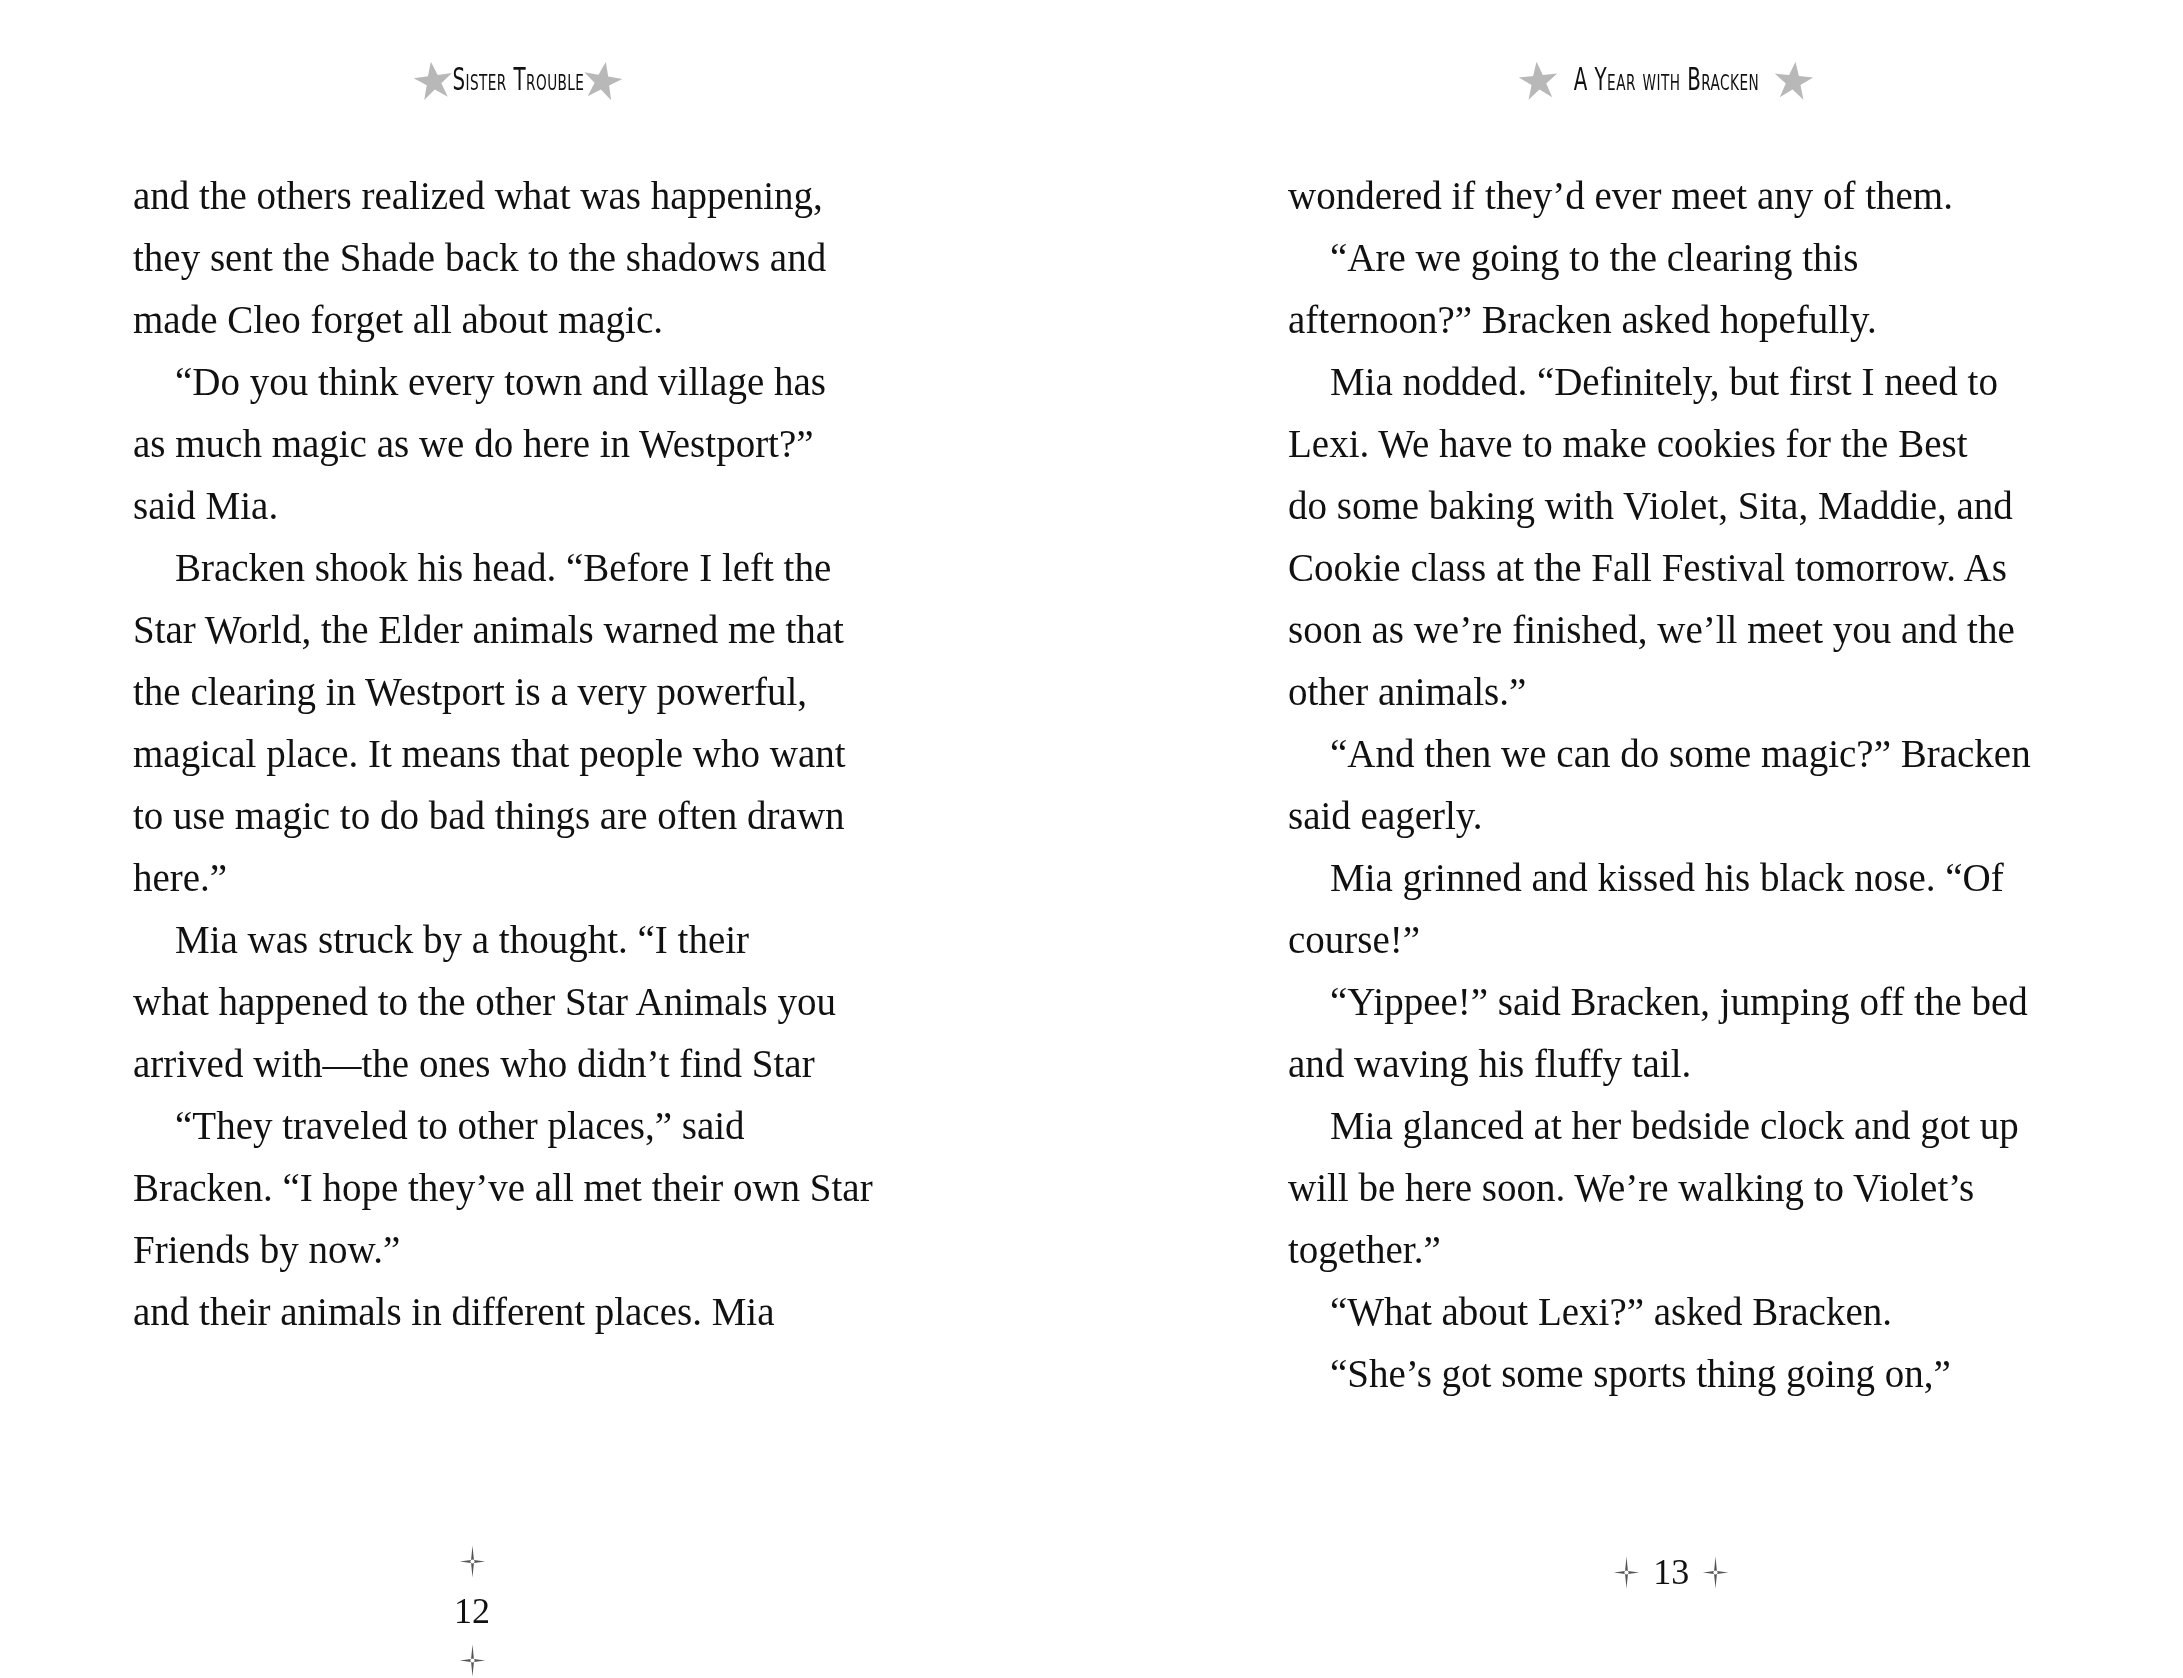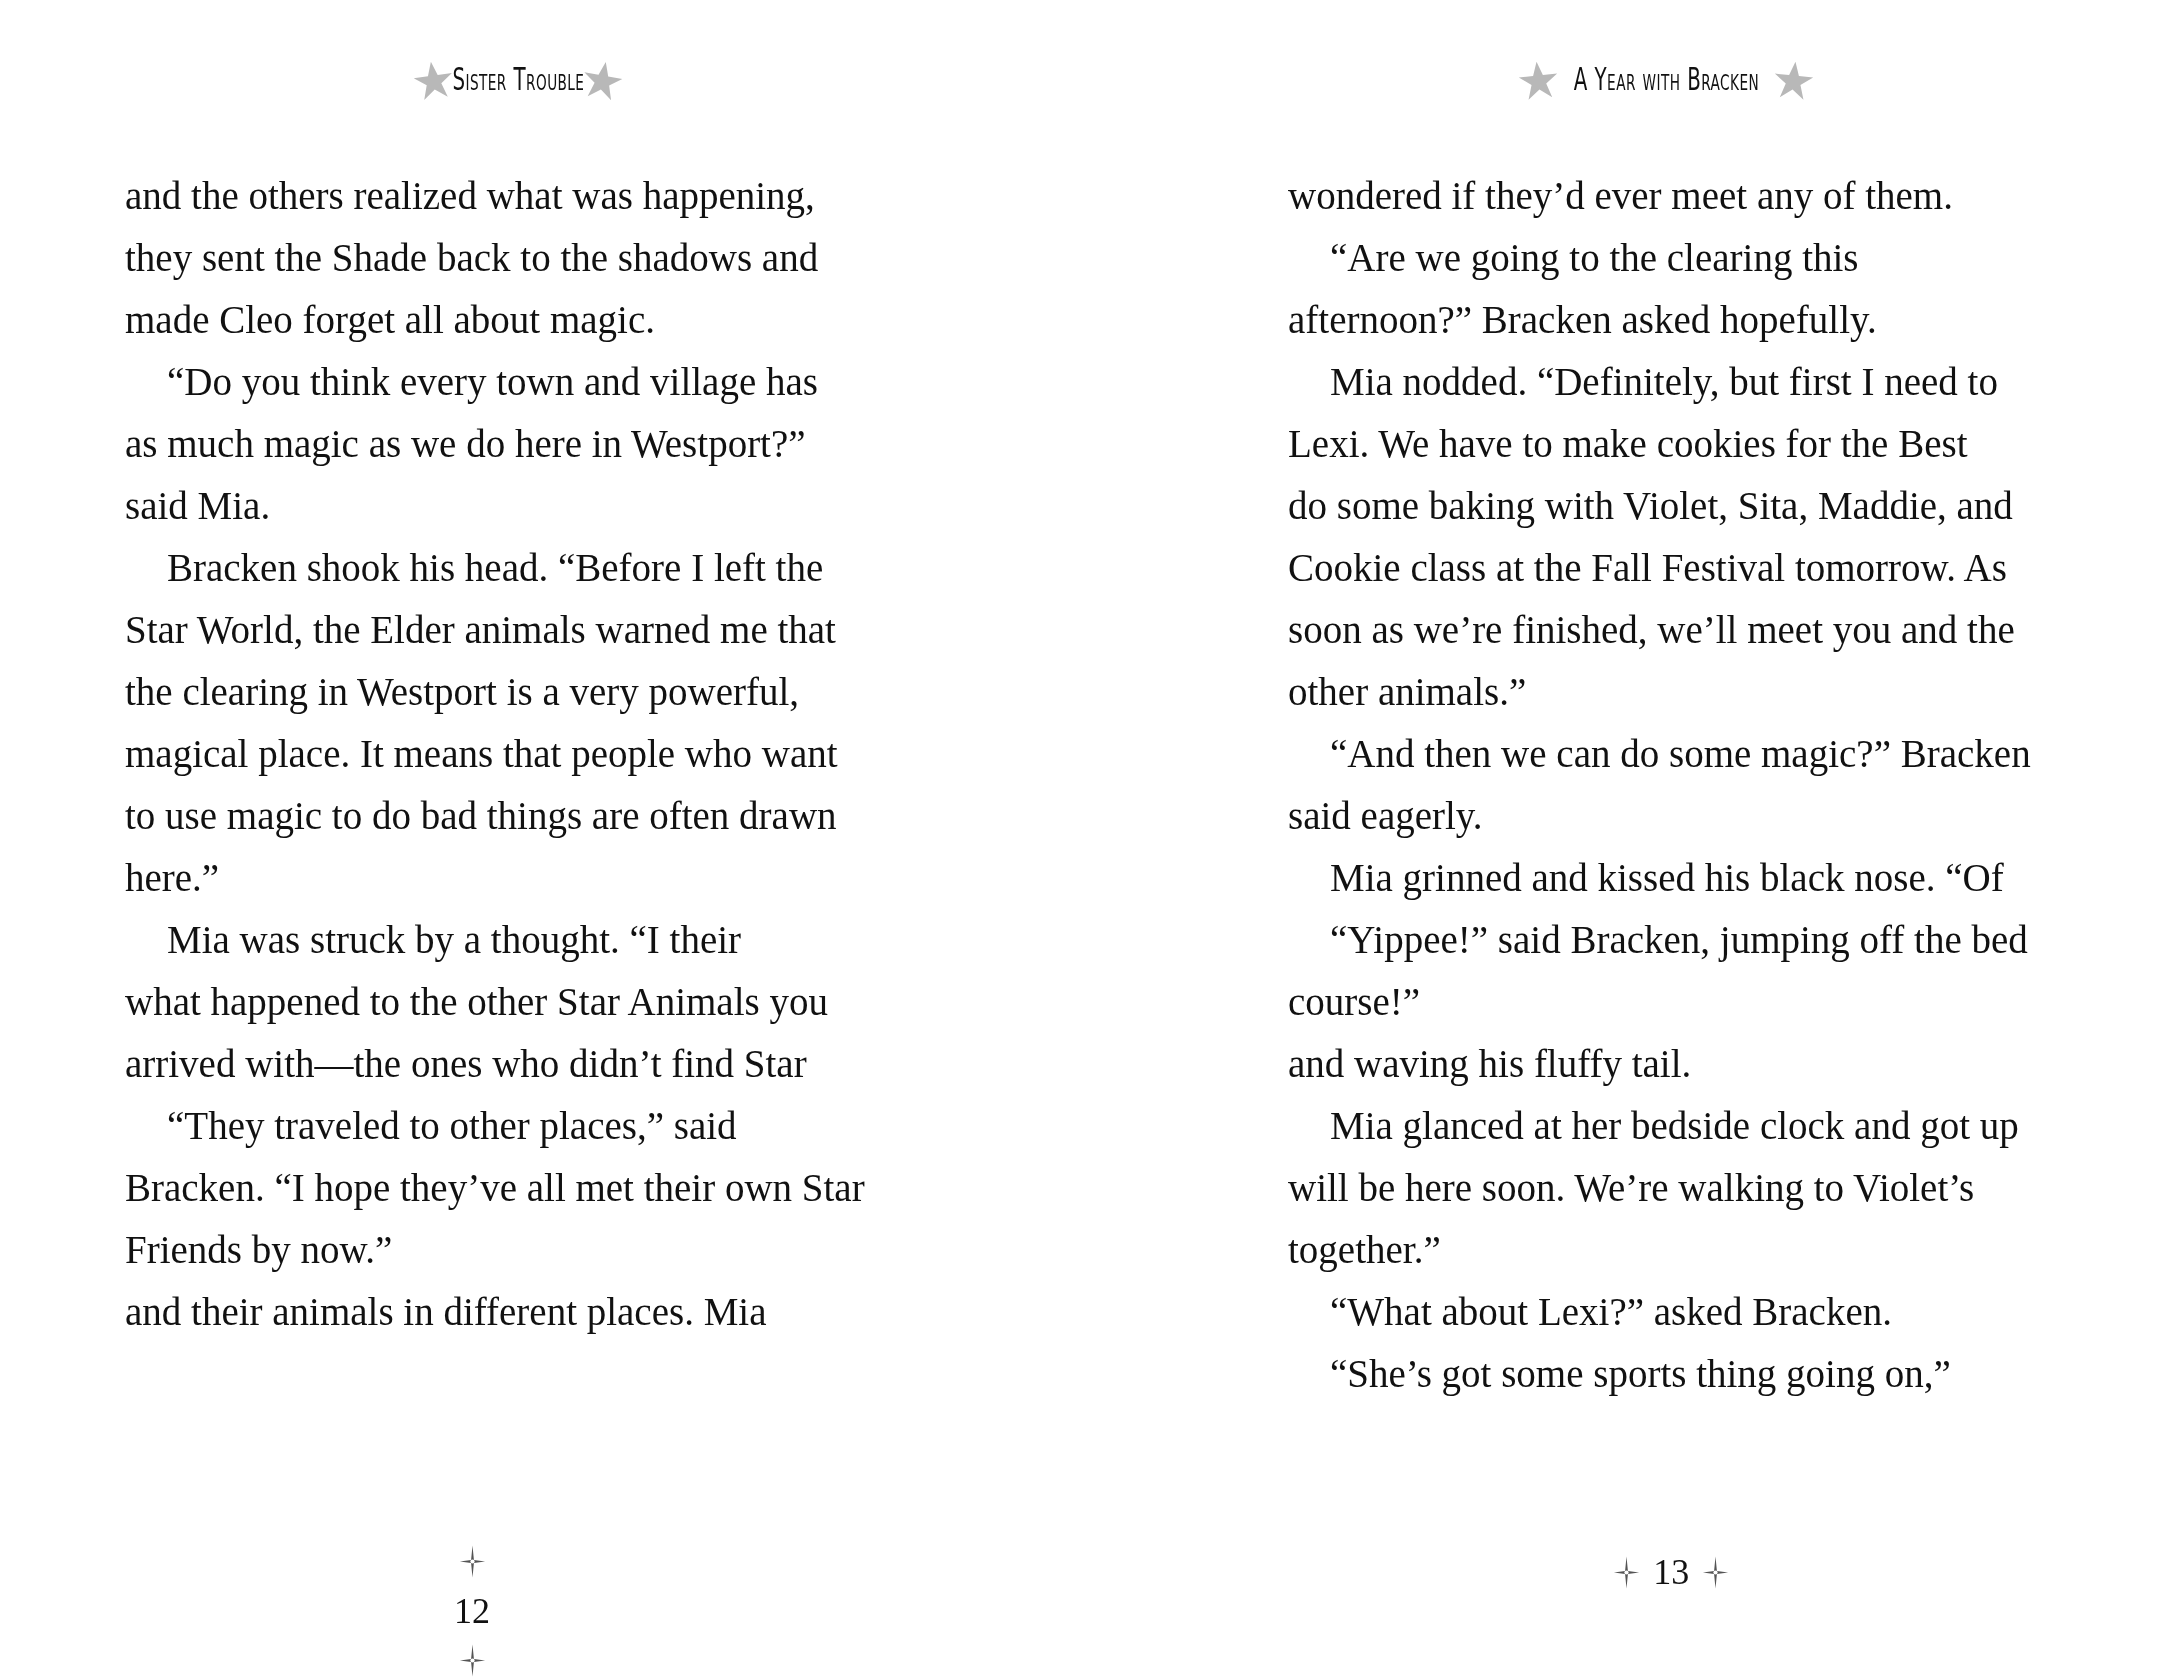--- a/index.html
+++ b/index.html
@@ -56,21 +56,21 @@
   }
   .star-icon svg { width: 100%; height: 100%; }
 
   .body-text {
     position: absolute;
     top: 165px;
     font-size: 39px;
     line-height: 62px;
     white-space: nowrap;
   }
-  .page.left .body-text { left: 125px; }
+  .page.left .body-text { left: 133px; }
   .page.right .body-text { left: 196px; }
 
   .line { display: block; height: 62px; }
   .line.indent { padding-left: 42px; }
 
   .folio {
     position: absolute;
     top: 1544px;
     display: flex;
     align-items: center;
@@ -161,22 +161,22 @@
       <span class="line">afternoon?” Bracken asked hopefully.</span>
       <span class="line indent">Mia nodded. “Definitely, but first I need to</span>
       <span class="line">Lexi. We have to make cookies for the Best</span>
       <span class="line">do some baking with Violet, Sita, Maddie, and</span>
       <span class="line">Cookie class at the Fall Festival tomorrow. As</span>
       <span class="line">soon as we’re finished, we’ll meet you and the</span>
       <span class="line">other animals.”</span>
       <span class="line indent">“And then we can do some magic?” Bracken</span>
       <span class="line">said eagerly.</span>
       <span class="line indent">Mia grinned and kissed his black nose. “Of</span>
+      <span class="line">course!”</span>
       <span class="line indent">“Yippee!” said Bracken, jumping off the bed</span>
-      <span class="line">course!”</span>
       <span class="line">and waving his fluffy tail.</span>
       <span class="line indent">Mia glanced at her bedside clock and got up</span>
       <span class="line">will be here soon. We’re walking to Violet’s</span>
       <span class="line">together.”</span>
       <span class="line indent">“What about Lexi?” asked Bracken.</span>
       <span class="line indent">“She’s got some sports thing going on,”</span>
     </div>
 
   <div class="folio">
     <span class="sparkle-icon">

